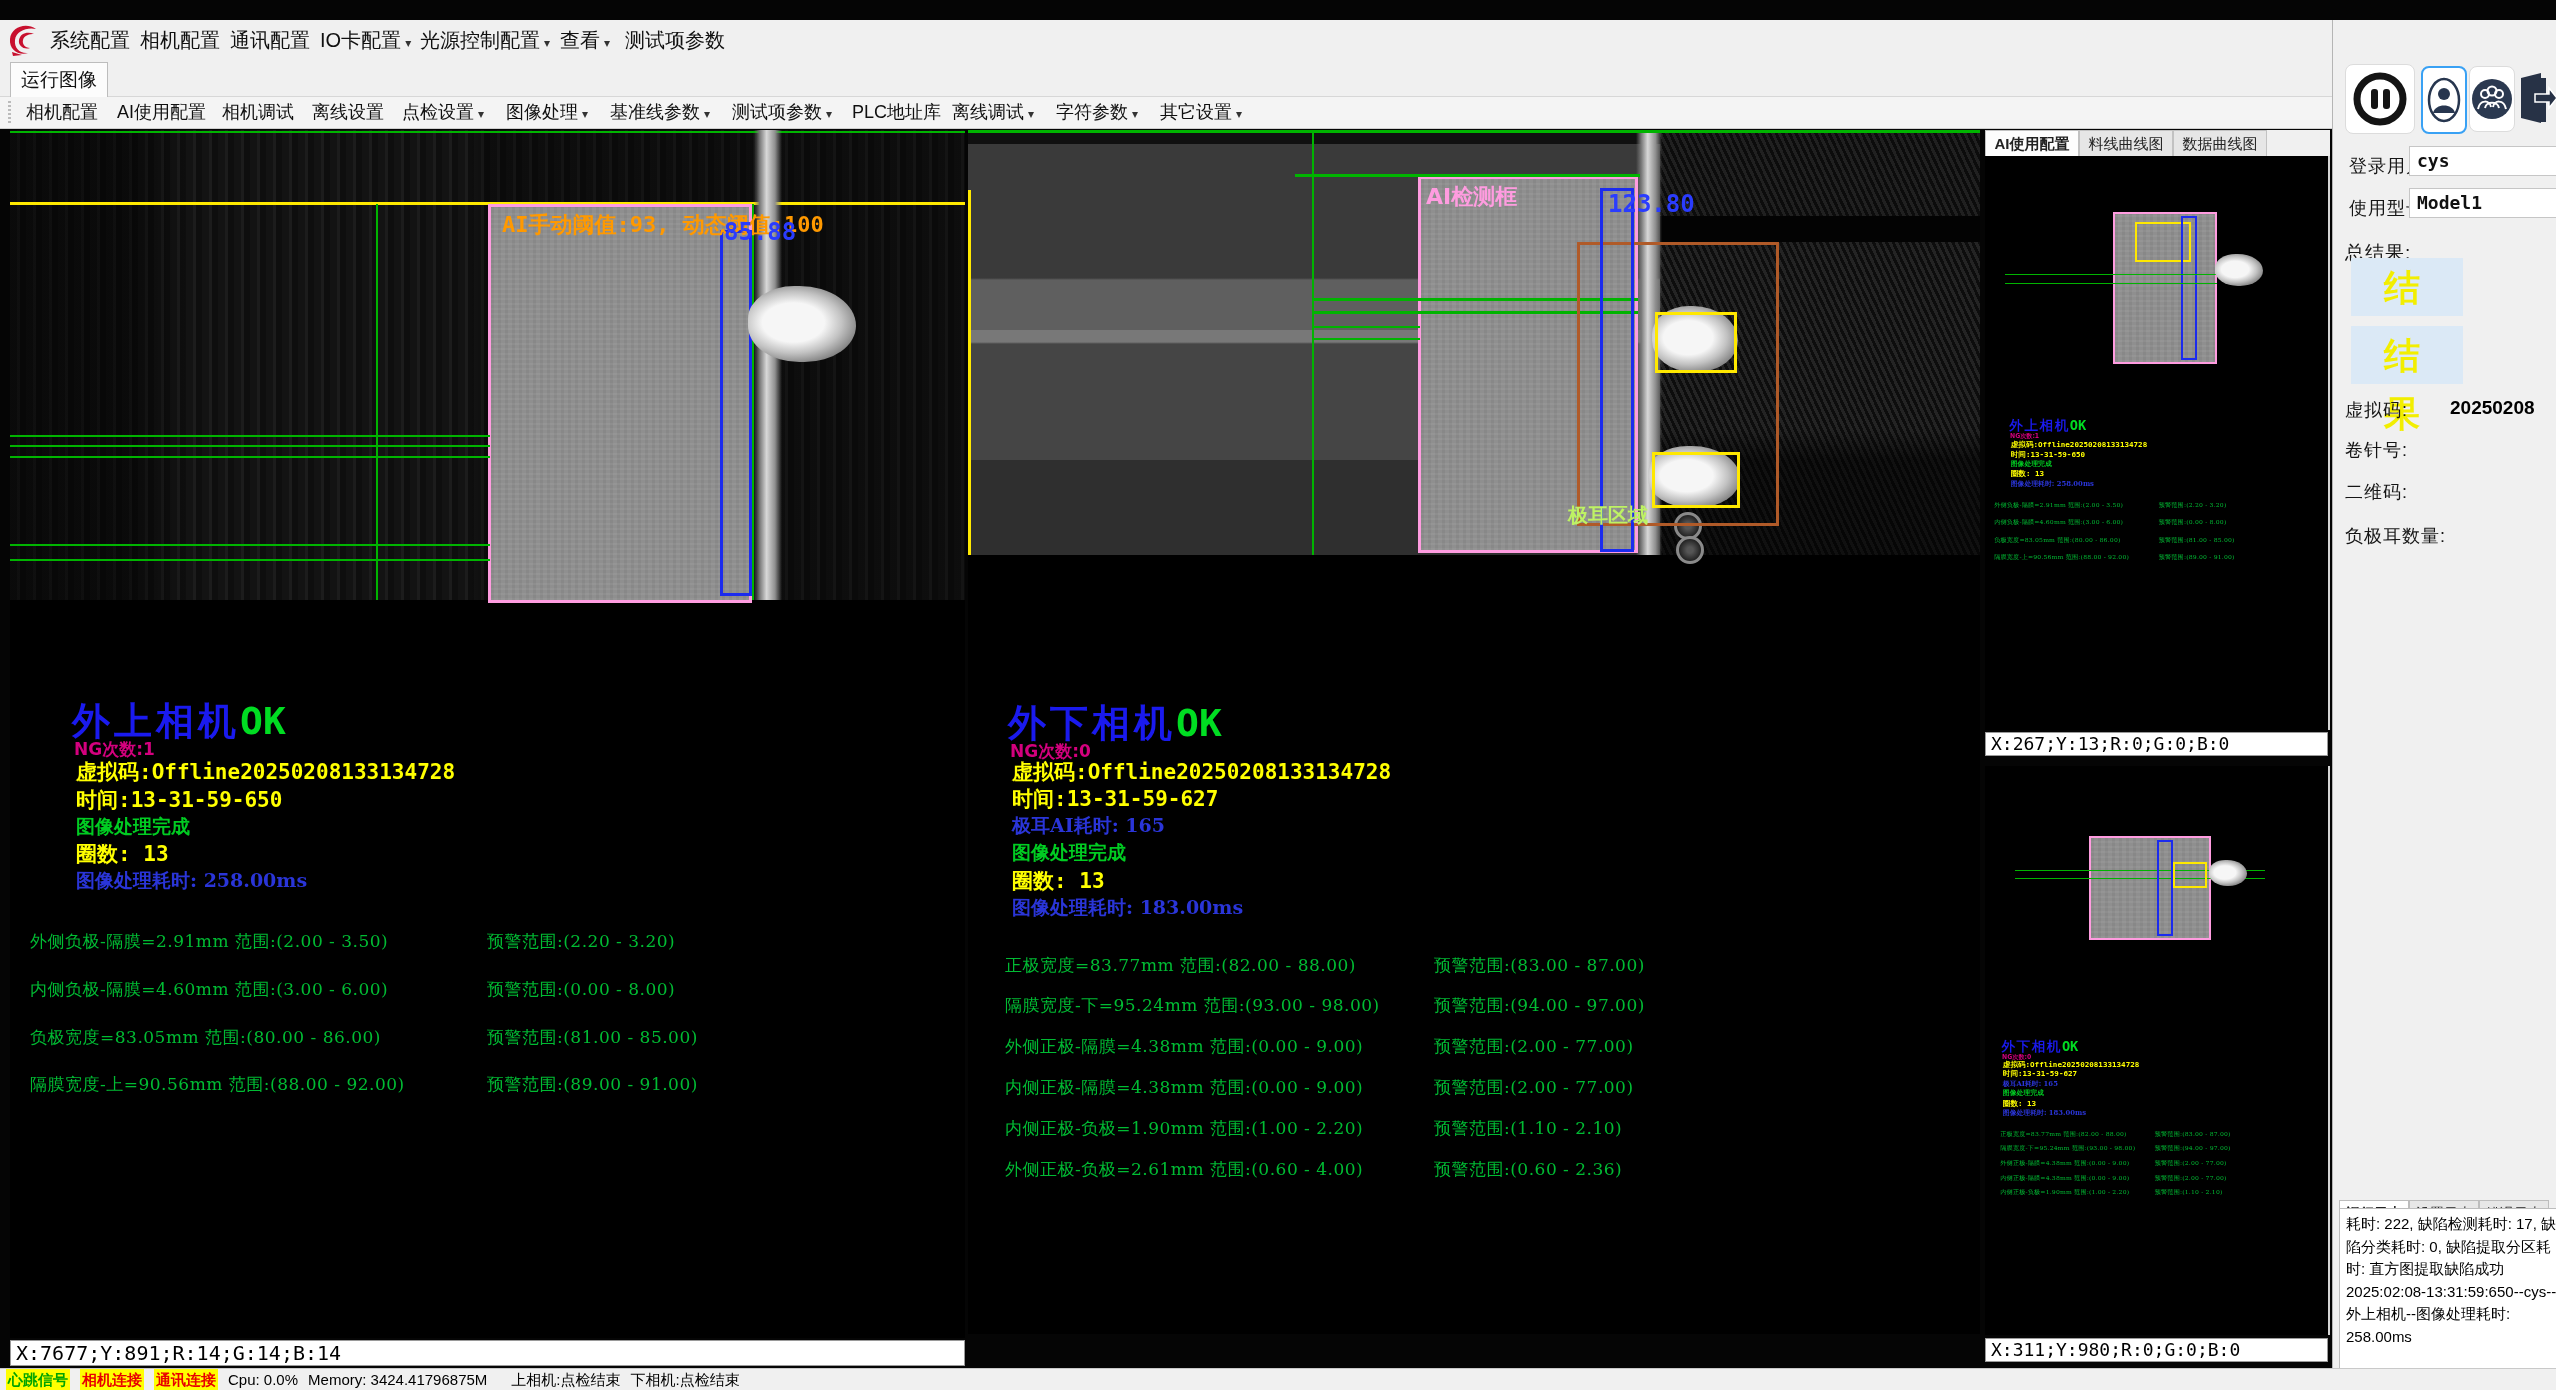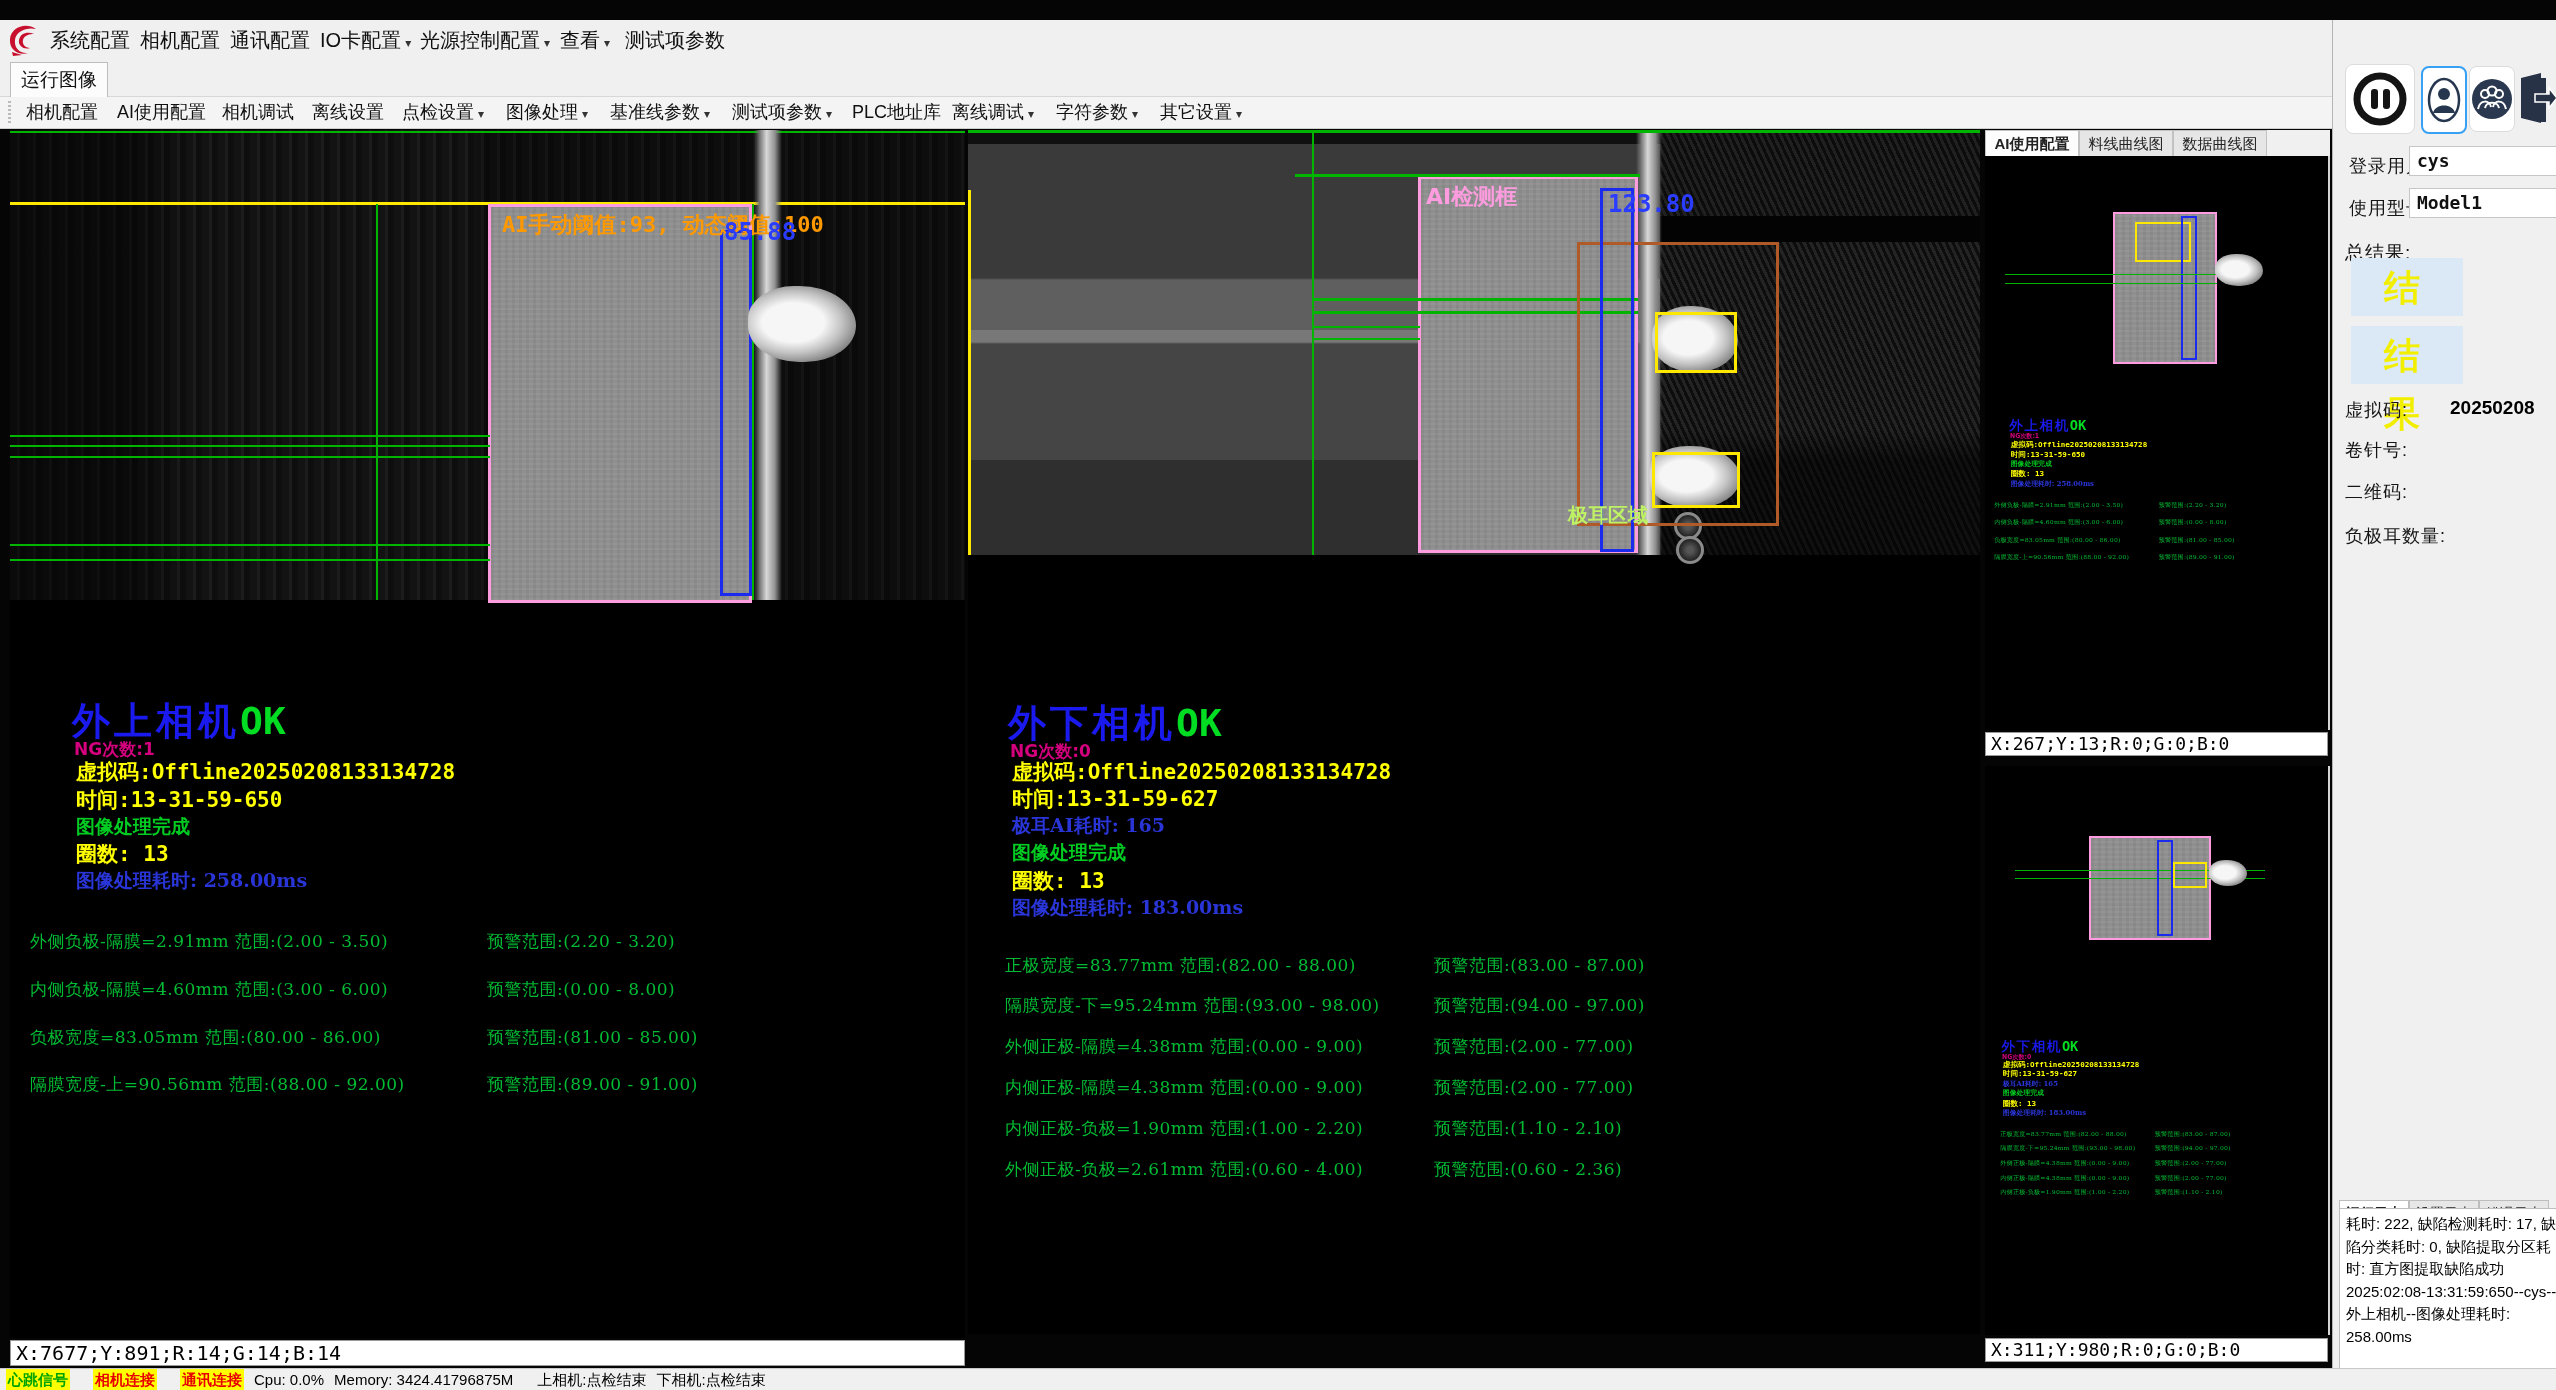--- a/index.html
+++ b/index.html
@@ -113,21 +113,21 @@
   #log-body{position:absolute;left:0;top:24px;width:212px;height:172px;background:#fff;
             border:1px solid #bdbdbd;font-size:15px;line-height:1.5;color:#000;padding:4px 6px;
             overflow:hidden;}
 
   
   #statusbar{left:0;top:1368px;width:2556px;height:22px;background:#f0f0f0;border-top:1px solid #c9c9c9;
              font-size:15px;line-height:21px;color:#000;}
   #statusbar .row{position:absolute;left:6px;top:0;display:flex;gap:10px;white-space:nowrap;}
   .badge{background:#ffff00;font-weight:bold;padding:0 2px;}
   .badge.green{color:#00a400;}
-  .badge.red{color:#e80000;margin-left:13px;}
+  .badge.red{color:#e80000;}
 </style>
 </head>
 <body>
 
 <div id="root">
 
 
   <div class="abs" id="menubar">
     <svg id="logo" viewBox="0 0 36 36">
       <path d="M30 7 C20 0 5 5 4 17 C3 28 13 34 22 31 C14 32 8 26 9 18 C10 9 21 5 30 7 Z" fill="#c8102e"></path>

